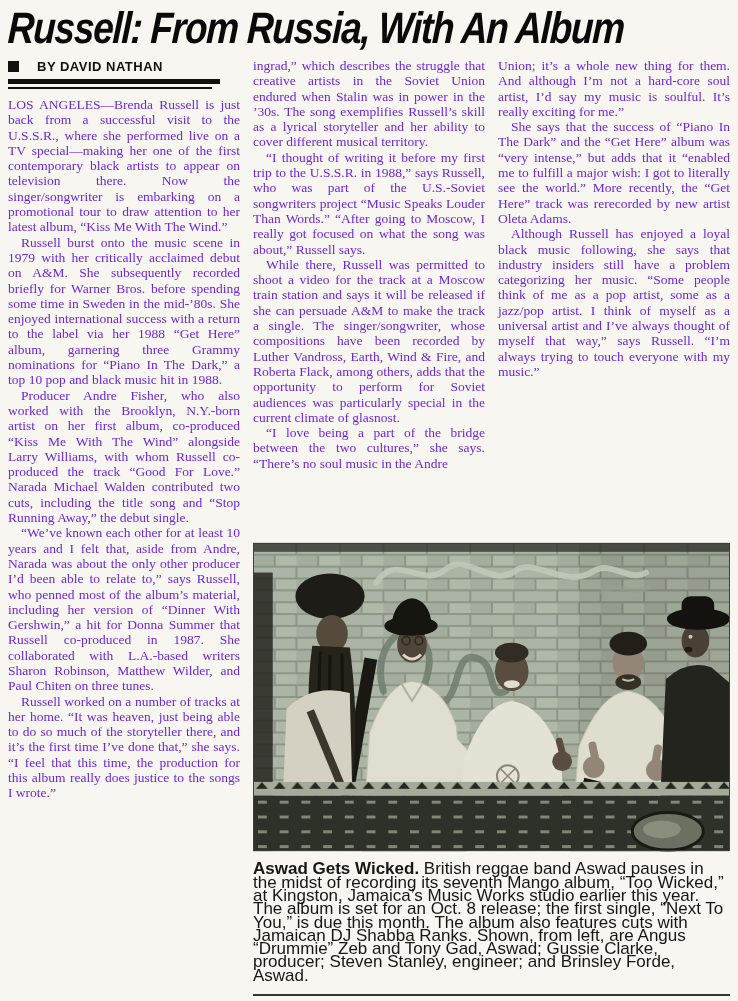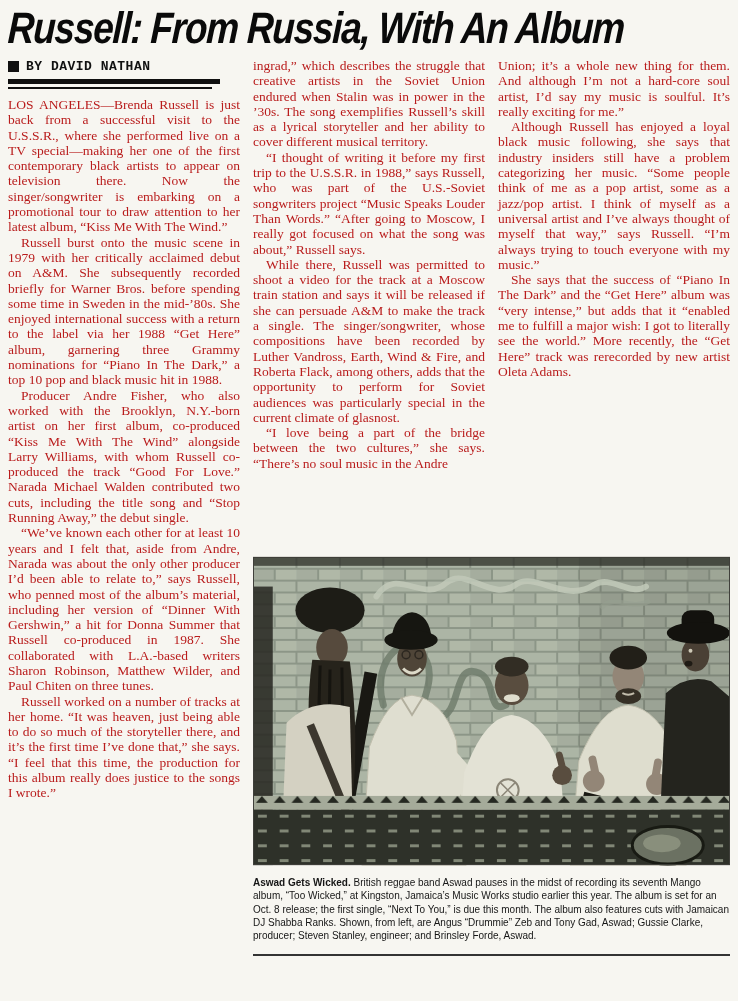--- a/index.html
+++ b/index.html
@@ -29,47 +29,47 @@
     transform-origin:left center;
   }
   
   .content{display:flex;gap:13px;height:938px;}
   .col{width:232px;box-sizing:border-box;}
   .rightzone{width:477px;display:flex;flex-direction:column;}
   .cols23{display:flex;gap:13px;height:497px;overflow:hidden;}
   .cols23 .col{width:232px;}
 
   .byline{
-    font-family:Liberation Mono, monospace;
+    font-family:Liberation Sans, sans-serif;
     font-weight:700;font-size:13px;letter-spacing:.5px;
-    color:#111;display:flex;align-items:center;gap:7px;height:16px;
+    color:#111;display:flex;align-items:center;gap:18px;height:16px;
   }
   .byline-square{width:11px;height:11px;background:#111;display:inline-block;}
   .byline-rules{width:212px;margin-top:5px;}
   .rule-thick{height:5px;background:#101010;}
   .rule-thin{height:2px;background:#101010;margin-top:3px;width:96%;}
 
   .bodytext{margin-top:8px;}
   .para{
     margin:0;
     font-size:13.5px;
     line-height:15.3px;
     text-align:justify;
-    color:#b91c1c;
+    color:#6d28d9;
   }
   .ind{text-indent:13px;}
   .glas{}
 
   
   .photo-figure{width:477px;height:312px;line-height:0;}
   .photo-figure svg{display:block;}
   .caption{
     margin:9px 0 0 0;
     font-family:"Liberation Sans",sans-serif;
-    font-size:10px;
+    font-size:17px;
     line-height:13.3px;
     color:#161616;
     text-align:left;
   }
   .caption b{font-weight:700;}
   .bottom-rule{height:2px;background:#343434;margin-top:12px;width:100%;}
 </style>
 </head>
 <body>
 
@@ -102,22 +102,22 @@
     <div class="rightzone">
       <div class="cols23">
         <div class="col bodytext" style="margin-top:0;">
           <p class="para">ingrad,” which describes the struggle that creative artists in the Soviet Union endured when Stalin was in power in the ’30s. The song exemplifies Russell’s skill as a lyrical storyteller and her ability to cover different musical territory.</p>
           <p class="para ind">“I thought of writing it before my first trip to the U.S.S.R. in 1988,” says Russell, who was part of the U.S.-Soviet songwriters project “Music Speaks Louder Than Words.” “After going to Moscow, I really got focused on what the song was about,” Russell says.</p>
           <p class="para ind"><span>While there, Russell was permitted to shoot a video for the track at a Moscow train station and says it will be released if she can persuade A&amp;M to make the track a single. The singer/songwriter, whose compositions have been recorded by Luther Vandross, Earth, Wind &amp; Fire, and Roberta Flack, among others, adds that the opportunity to perform for Soviet audiences was particularly special in the current climate of </span><span class="glas">glasnost</span><span>.</span></p>
           <p class="para ind">“I love being a part of the bridge between the two cultures,” she says. “There’s no soul music in the Andre</p>
         </div>
         <div class="col bodytext" style="margin-top:0;">
           <p class="para">Union; it’s a whole new thing for them. And although I’m not a hard-core soul artist, I’d say my music is soulful. It’s really exciting for me.”</p>
+          <p class="para ind">She says that the success of “Piano In The Dark” and the “Get Here” album was “very intense,” but adds that it “enabled me to fulfill a major wish: I got to literally see the world.” More recently, the “Get Here” track was rerecorded by new artist Oleta Adams.</p>
           <p class="para ind">Although Russell has enjoyed a loyal black music following, she says that industry insiders still have a problem categorizing her music. “Some people think of me as a pop artist, some as a jazz/pop artist. I think of myself as a universal artist and I’ve always thought of myself that way,” says Russell. “I’m always trying to touch everyone with my music.”</p>
-          <p class="para ind">She says that the success of “Piano In The Dark” and the “Get Here” album was “very intense,” but adds that it “enabled me to fulfill a major wish: I got to literally see the world.” More recently, the “Get Here” track was rerecorded by new artist Oleta Adams.</p>
         </div>
       </div>
 
       <div class="photo-figure">
         <svg width="477" height="312" viewBox="0 0 483 312" role="img" aria-label="Black-and-white photo: five men posing in front of a graffiti-covered brick wall behind a mixing console; three in white shirts giving thumbs up, one in a dark tam with dreadlocks, one in a wide-brim black hat and dark coat">
           <defs>
             <pattern id="bricks" width="44" height="24" patternUnits="userSpaceOnUse">
               <rect width="44" height="24" fill="#90998b"></rect>
               <rect x="1" y="1" width="42" height="10" fill="#b2baab"></rect>
               <rect x="-21" y="13" width="42" height="10" fill="#aab2a3"></rect>

